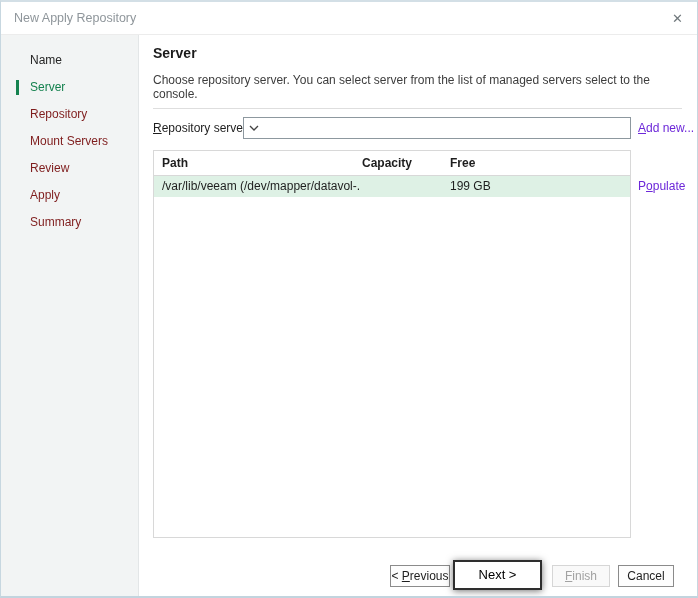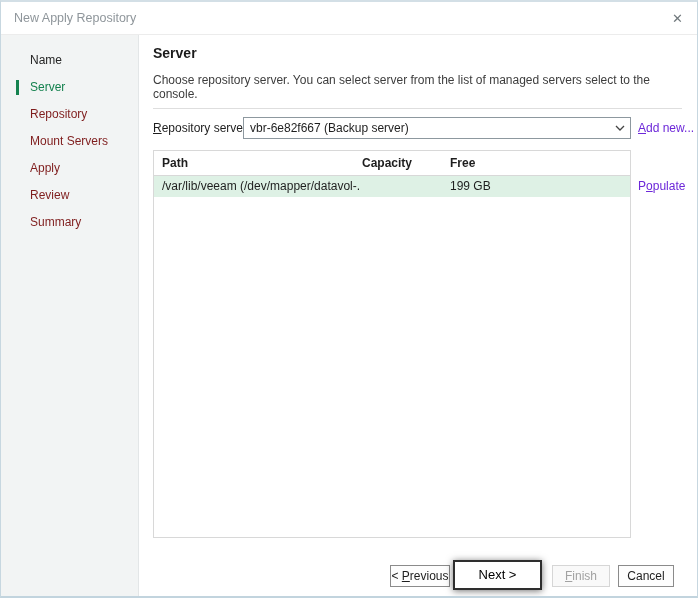--- a/index.html
+++ b/index.html
@@ -75,35 +75,34 @@
   <div class="titlebar">
     <span class="title">New Apply Repository</span>
     <span class="close-btn">✕</span>
   </div>
 
   <div class="sidebar">
     <div class="side-item completed">Name</div>
     <div class="side-item active">Server</div>
     <div class="side-item">Repository</div>
     <div class="side-item">Mount Servers</div>
+    <div class="side-item">Review</div>
     <div class="side-item">Apply</div>
-    <div class="side-item">Review</div>
     <div class="side-item">Summary</div>
   </div>
 
   <div class="content">
 
     <div class="page-heading">Server</div>
     <div class="page-desc">Choose repository server. You can select server from the list of managed servers select to the console.</div>
     <div class="divider"></div>
 
     <label class="field-label"><u>R</u><span>epository server:</span></label>
 
     <div class="combobox">
-      <span class="value">vbr-6e82f667 (Backup server)</span>
       <span class="chev">
         <svg width="10" height="6" viewBox="0 0 10 6">
             <polyline points="1,1 5,5 9,1" fill="none" stroke="#444" stroke-width="1.3"></polyline>
           </svg>
       </span>
     </div>
 
     <span class="green-link link-addnew"><u>A</u><span>dd new...</span></span>
 
     <div class="grid">

